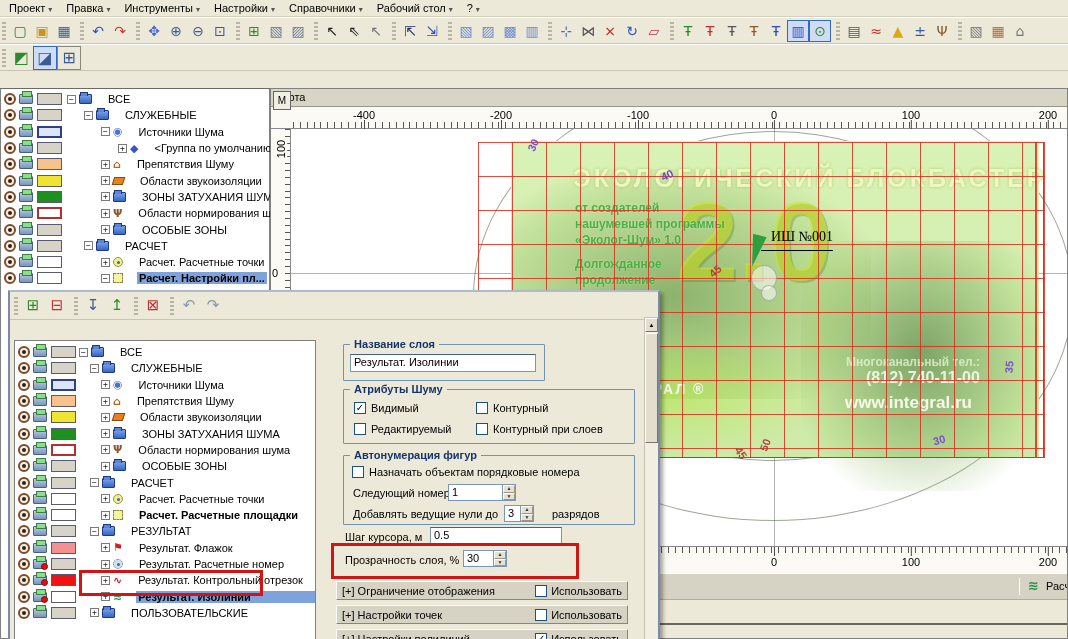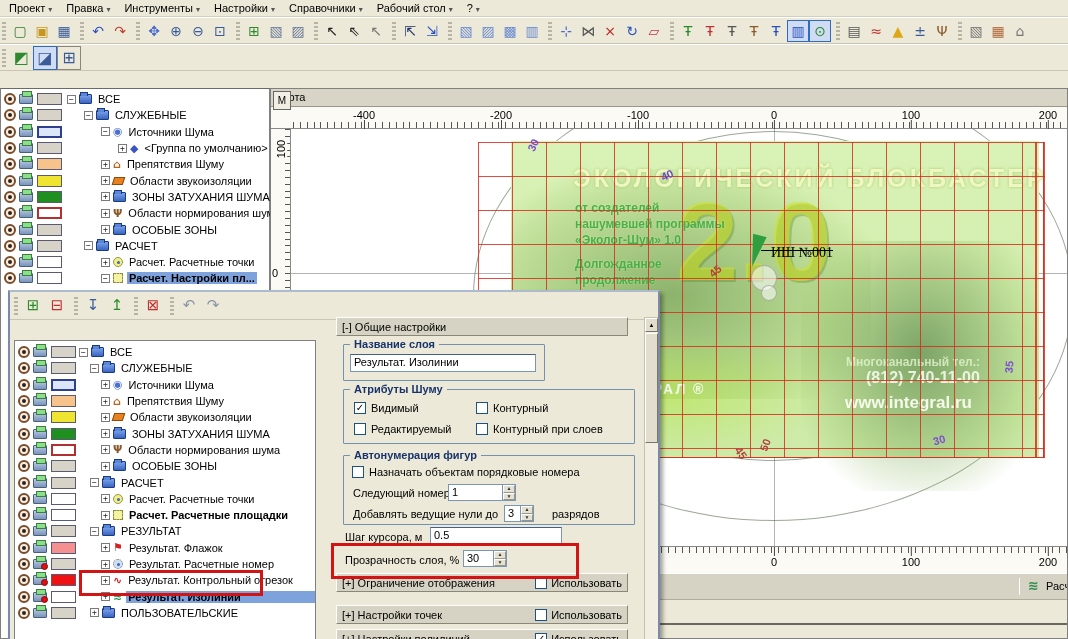--- a/index.html
+++ b/index.html
@@ -47,21 +47,21 @@
   .nicon-folder{width:13px;height:10px;background:linear-gradient(#7ba2ec,#3a66c0);border:1px solid #1c3a80;
             border-radius:1px;position:relative;}
   .nicon-folder::before{content:'';position:absolute;left:0;top:-3px;width:6px;height:3px;background:#5b87d7;
             border:1px solid #1c3a80;border-bottom:none;}
   .nicon-poly{width:11px;height:8px;background:#e8821e;border:1px solid #8a4a10;transform:skewX(-18deg);}
   .nicon-point{width:10px;height:10px;border-radius:50%;background:#f2ef8a;border:1px solid #99993f;position:relative;}
   .nicon-point::after{content:'';position:absolute;left:3px;top:3px;width:3px;height:3px;border-radius:50%;background:#3a66c0;}
   .nicon-point2{width:10px;height:10px;border-radius:50%;background:#cfe0f0;border:1px dotted #777;position:relative;}
   .nicon-point2::after{content:'';position:absolute;left:3px;top:3px;width:3px;height:3px;border-radius:50%;background:#3a66c0;}
   .nicon-area{width:10px;height:10px;background:#f5f2a0;border:1px dashed #8a8a40;}
-  .tlabel{margin-left:4px;padding:0 2px;}
+  .tlabel{margin-left:14px;padding:0 2px;}
   .tlabel.bold{font-weight:bold;}
   .trow.selected .tlabel{background:#7da2dc;}
   .dlg-tree .tlabel{flex:1 1 auto;}
 
   
   .map-panel{position:absolute;left:270px;top:88px;right:0;bottom:0;border:1px solid #808080;background:#fff;overflow:hidden;z-index:1;}
   .map-tab{position:absolute;left:0;top:0;right:0;height:18px;background:#d8d4c6;border-bottom:1px solid #9a968a;
            padding:2px 5px;}
   .ruler-top{position:absolute;left:0;top:18px;right:0;height:22px;background:#fbfaf4;border-bottom:1px solid #888;}
   .unit-box{position:absolute;left:2px;top:2px;width:18px;height:19px;border:1px solid #666;background:#f1efe4;
@@ -100,21 +100,21 @@
   .grid{position:absolute;left:187px;top:13px;width:567px;height:316px;
         background:repeating-linear-gradient(90deg,rgba(218,45,30,.85) 0 1px,transparent 1px 34px),
                    repeating-linear-gradient(180deg,rgba(218,45,30,.85) 0 1px,transparent 1px 34px);
         border-right:2px solid rgba(218,45,30,.85);border-bottom:1px solid rgba(218,45,30,.85);}
   .grid::before{content:'';position:absolute;right:6px;top:0;bottom:0;width:2px;background:rgba(218,45,30,.85);}
   .iso-label{position:absolute;font-size:11px;font-weight:bold;}
   .marker-arrow{position:absolute;left:458px;top:106px;width:0;height:0;border-left:7px solid transparent;
         border-right:7px solid transparent;border-top:32px solid #2f9e3f;transform:rotate(14deg);}
   .marker-circ{position:absolute;border-radius:50%;background:rgba(255,255,255,.55);border:1px solid rgba(120,120,120,.5);}
   .marker-line{position:absolute;left:470px;top:121px;width:72px;height:1px;background:#000;}
-  .marker-label{position:absolute;left:480px;top:116px;font-family:"Liberation Serif",serif;font-size:14px;color:#000;}
+  .marker-label{position:absolute;left:480px;top:100px;font-family:"Liberation Serif",serif;font-size:14px;color:#000;}
   .ruler-bottom{position:absolute;left:0;right:0;top:457px;height:27px;background:#fbfaf4;border-top:1px solid #888;}
   .rbt{position:absolute;left:0;right:0;top:0;height:6px;
        background:repeating-linear-gradient(90deg,#555 0 1px,transparent 1px 6.85px);}
   .map-status{position:absolute;left:0;right:0;top:484px;height:26px;background:#d6d2c4;border-top:1px solid #fff;}
   .ms-sep{position:absolute;left:748px;top:4px;width:1px;height:17px;background:#9a968a;border-right:1px solid #fff;}
   .ms-icon{position:absolute;left:757px;top:4px;font-family:"DejaVu Sans",sans-serif;font-size:13px;font-weight:bold;color:#2f8f4f;}
   .ms-text{position:absolute;left:775px;top:6px;white-space:nowrap;}
   .bottom-strip{position:absolute;left:0;right:0;top:510px;bottom:0;background:#ece9d8;border-top:1px solid #b0ac9c;}
   .bottom-strip::after{content:'';position:absolute;left:0;right:0;top:23px;height:2px;background:#6a675c;}
 
@@ -691,23 +691,20 @@
         <div class="trow">
           <span class="i-eye"></span>
           <span class="i-printer"></span>
           <span class="swatch" style="background: rgb(215, 211, 199);"></span>
           <span class="expander" style="margin-left: 14px;">+</span>
           <span class="nicon nicon-folder"></span>
           <span class="tlabel">ПОЛЬЗОВАТЕЛЬСКИЕ</span>
         </div>
       </div>
 
-    <div class="sec-bar" style="top:25px;">
-      <span>[-] Общие настройки</span>
-    </div>
 
     <div class="groupbox" style="left:333px;top:52px;width:202px;height:37px;">
       <span class="gb-title">Название слоя</span>
       <span class="tfield" style="left:6px;top:9px;width:186px;height:18px;">Результат. Изолинии</span>
     </div>
 
     <div class="groupbox" style="left:333px;top:97px;width:292px;height:55px;">
       <span class="gb-title">Атрибуты Шуму</span>
       <div id="attrs">
           <div class="cb-row" style="left: 10px; top: 12px;">
@@ -760,21 +757,21 @@
     <span class="slabel" style="left:335px;top:262px;">Прозрачность слоя, %</span>
     <div class="spin" style="left:453px;top:258px;">
       <span class="sval" style="width:30px;min-width:30px;">30</span>
       <span class="sbtns">
           <span class="sbtn">▲</span>
           <span class="sbtn">▼</span>
         </span>
     </div>
 
     <div id="dlg-sections">
-        <div class="sec-bar" style="top: 281px;">
+        <div class="sec-bar" style="top: 289px;">
           <span>[+] Ограничение отображения</span>
           <span class="use">
             <span class="checkbox"></span>
             <span>Использовать</span>
           </span>
         </div>
         <div class="sec-bar" style="top: 313px;">
           <span>[+] Настройки точек</span>
           <span class="use">
             <span class="checkbox"></span>

